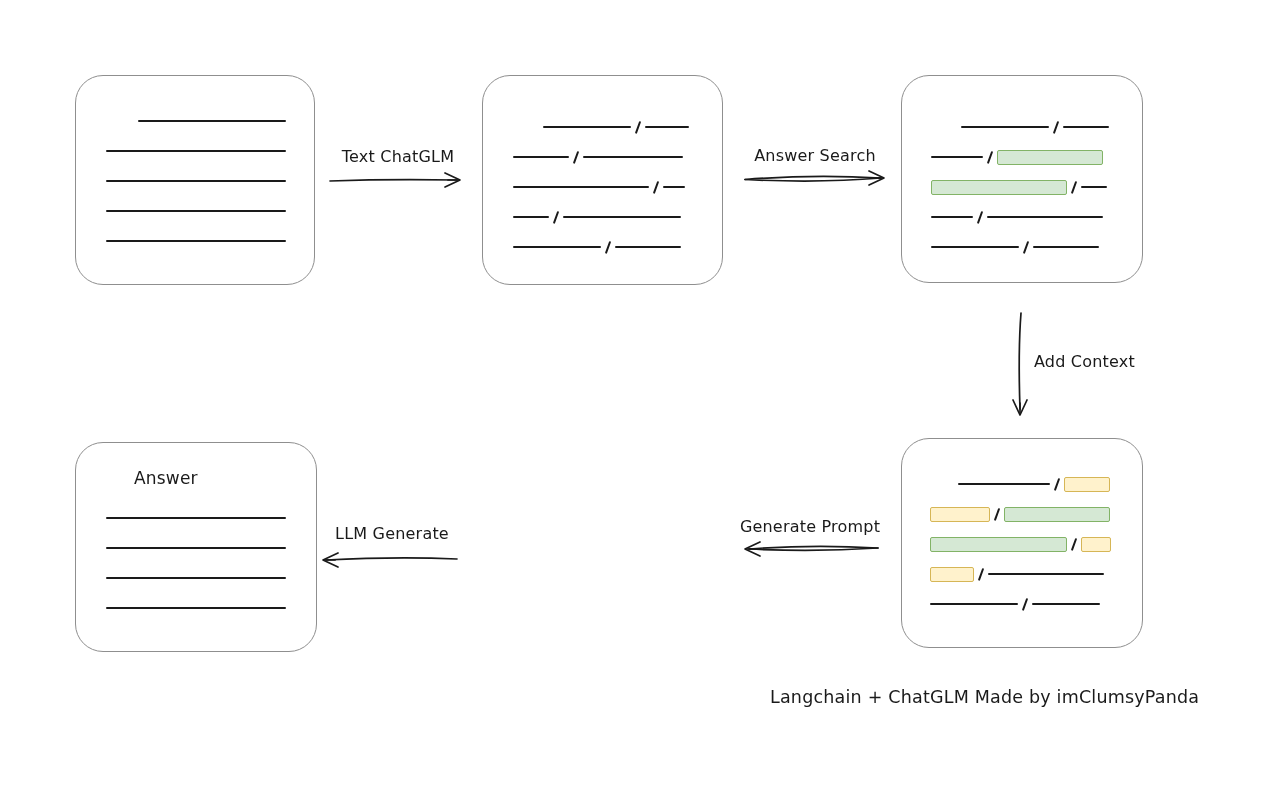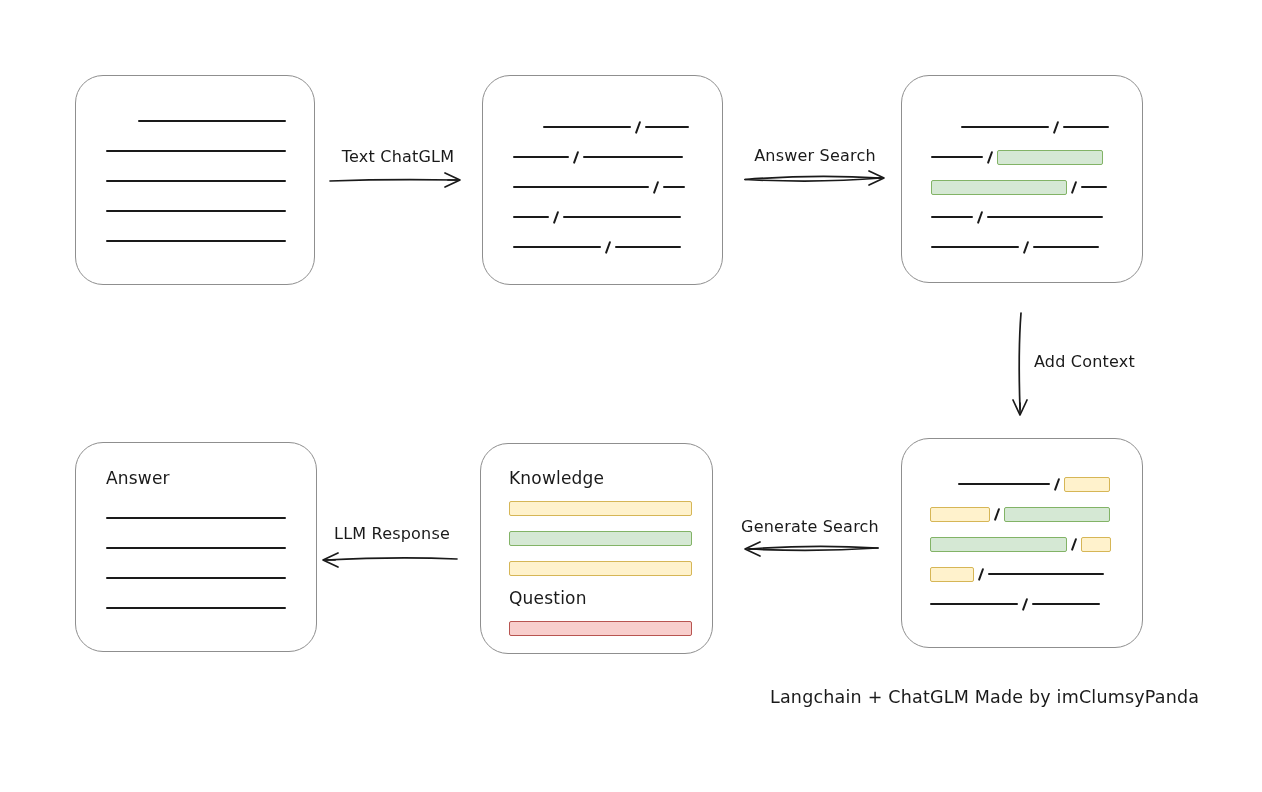--- a/index.html
+++ b/index.html
@@ -73,21 +73,21 @@
   #box-prompt .inner { padding: 19px 0 0 28px; }
   .box-heading {
     height: 30px;
     display: flex; align-items: center;
     font-size: 17px;
     color: var(--ink, #1a1a1a);
     letter-spacing: 0.2px;
   }
   
   #box-answer .inner { padding: 22px 0 0 30px; }
-  #box-answer .box-heading { height: 26px; }
+  #box-answer .box-heading { height: 26px; margin-left: 28px; }
   #box-answer .rows { padding: 12px 0 0 0; }
 
   .arrow-label {
     position: absolute;
     font-size: 16px;
     color: var(--ink, #1a1a1a);
     white-space: nowrap;
     letter-spacing: 0.2px;
   }
   #label-text-splitter   { left: 330px; top: 147px; width: 136px; text-align: center; }
@@ -261,42 +261,20 @@
           <div class="seg seg-line" style="width: 116px;"></div>
         </div>
         <div class="row">
           <div class="seg seg-line" style="width: 88px;"></div>
           <div class="seg seg-slash"></div>
           <div class="seg seg-line" style="width: 68px;"></div>
         </div>
       </div>
   </div>
 
-  <div class="box" id="box-prompt">
-    <div class="inner">
-      <div class="box-heading">Knowledge</div>
-      <div class="rows">
-          <div class="row">
-            <div class="seg seg-bar-yellow" style="width: 183px;"></div>
-          </div>
-          <div class="row">
-            <div class="seg seg-bar-green" style="width: 183px;"></div>
-          </div>
-          <div class="row">
-            <div class="seg seg-bar-yellow" style="width: 183px;"></div>
-          </div>
-        </div>
-      <div class="box-heading">Question</div>
-      <div class="rows">
-          <div class="row">
-            <div class="seg seg-bar-red" style="width: 183px;"></div>
-          </div>
-        </div>
-    </div>
-  </div>
 
   <div class="box" id="box-answer">
     <div class="inner">
       <div class="box-heading">Answer</div>
       <div class="rows">
           <div class="row">
             <div class="seg seg-line" style="width: 180px;"></div>
           </div>
           <div class="row">
             <div class="seg seg-line" style="width: 180px;"></div>
@@ -307,18 +285,18 @@
           <div class="row">
             <div class="seg seg-line" style="width: 180px;"></div>
           </div>
         </div>
     </div>
   </div>
 
   <div class="arrow-label" id="label-text-splitter">Text ChatGLM</div>
   <div class="arrow-label" id="label-vector-search">Answer Search</div>
   <div class="arrow-label" id="label-add-context">Add Context</div>
-  <div class="arrow-label" id="label-generate-prompt">Generate Search</div>
-  <div class="arrow-label" id="label-llm-response">LLM Response</div>
+  <div class="arrow-label" id="label-generate-prompt">Generate Prompt</div>
+  <div class="arrow-label" id="label-llm-response">LLM Generate</div>
 
   <div class="caption">Langchain + ChatGLM Made by imClumsyPanda</div>
 
 </div>
 
 </body></html>

